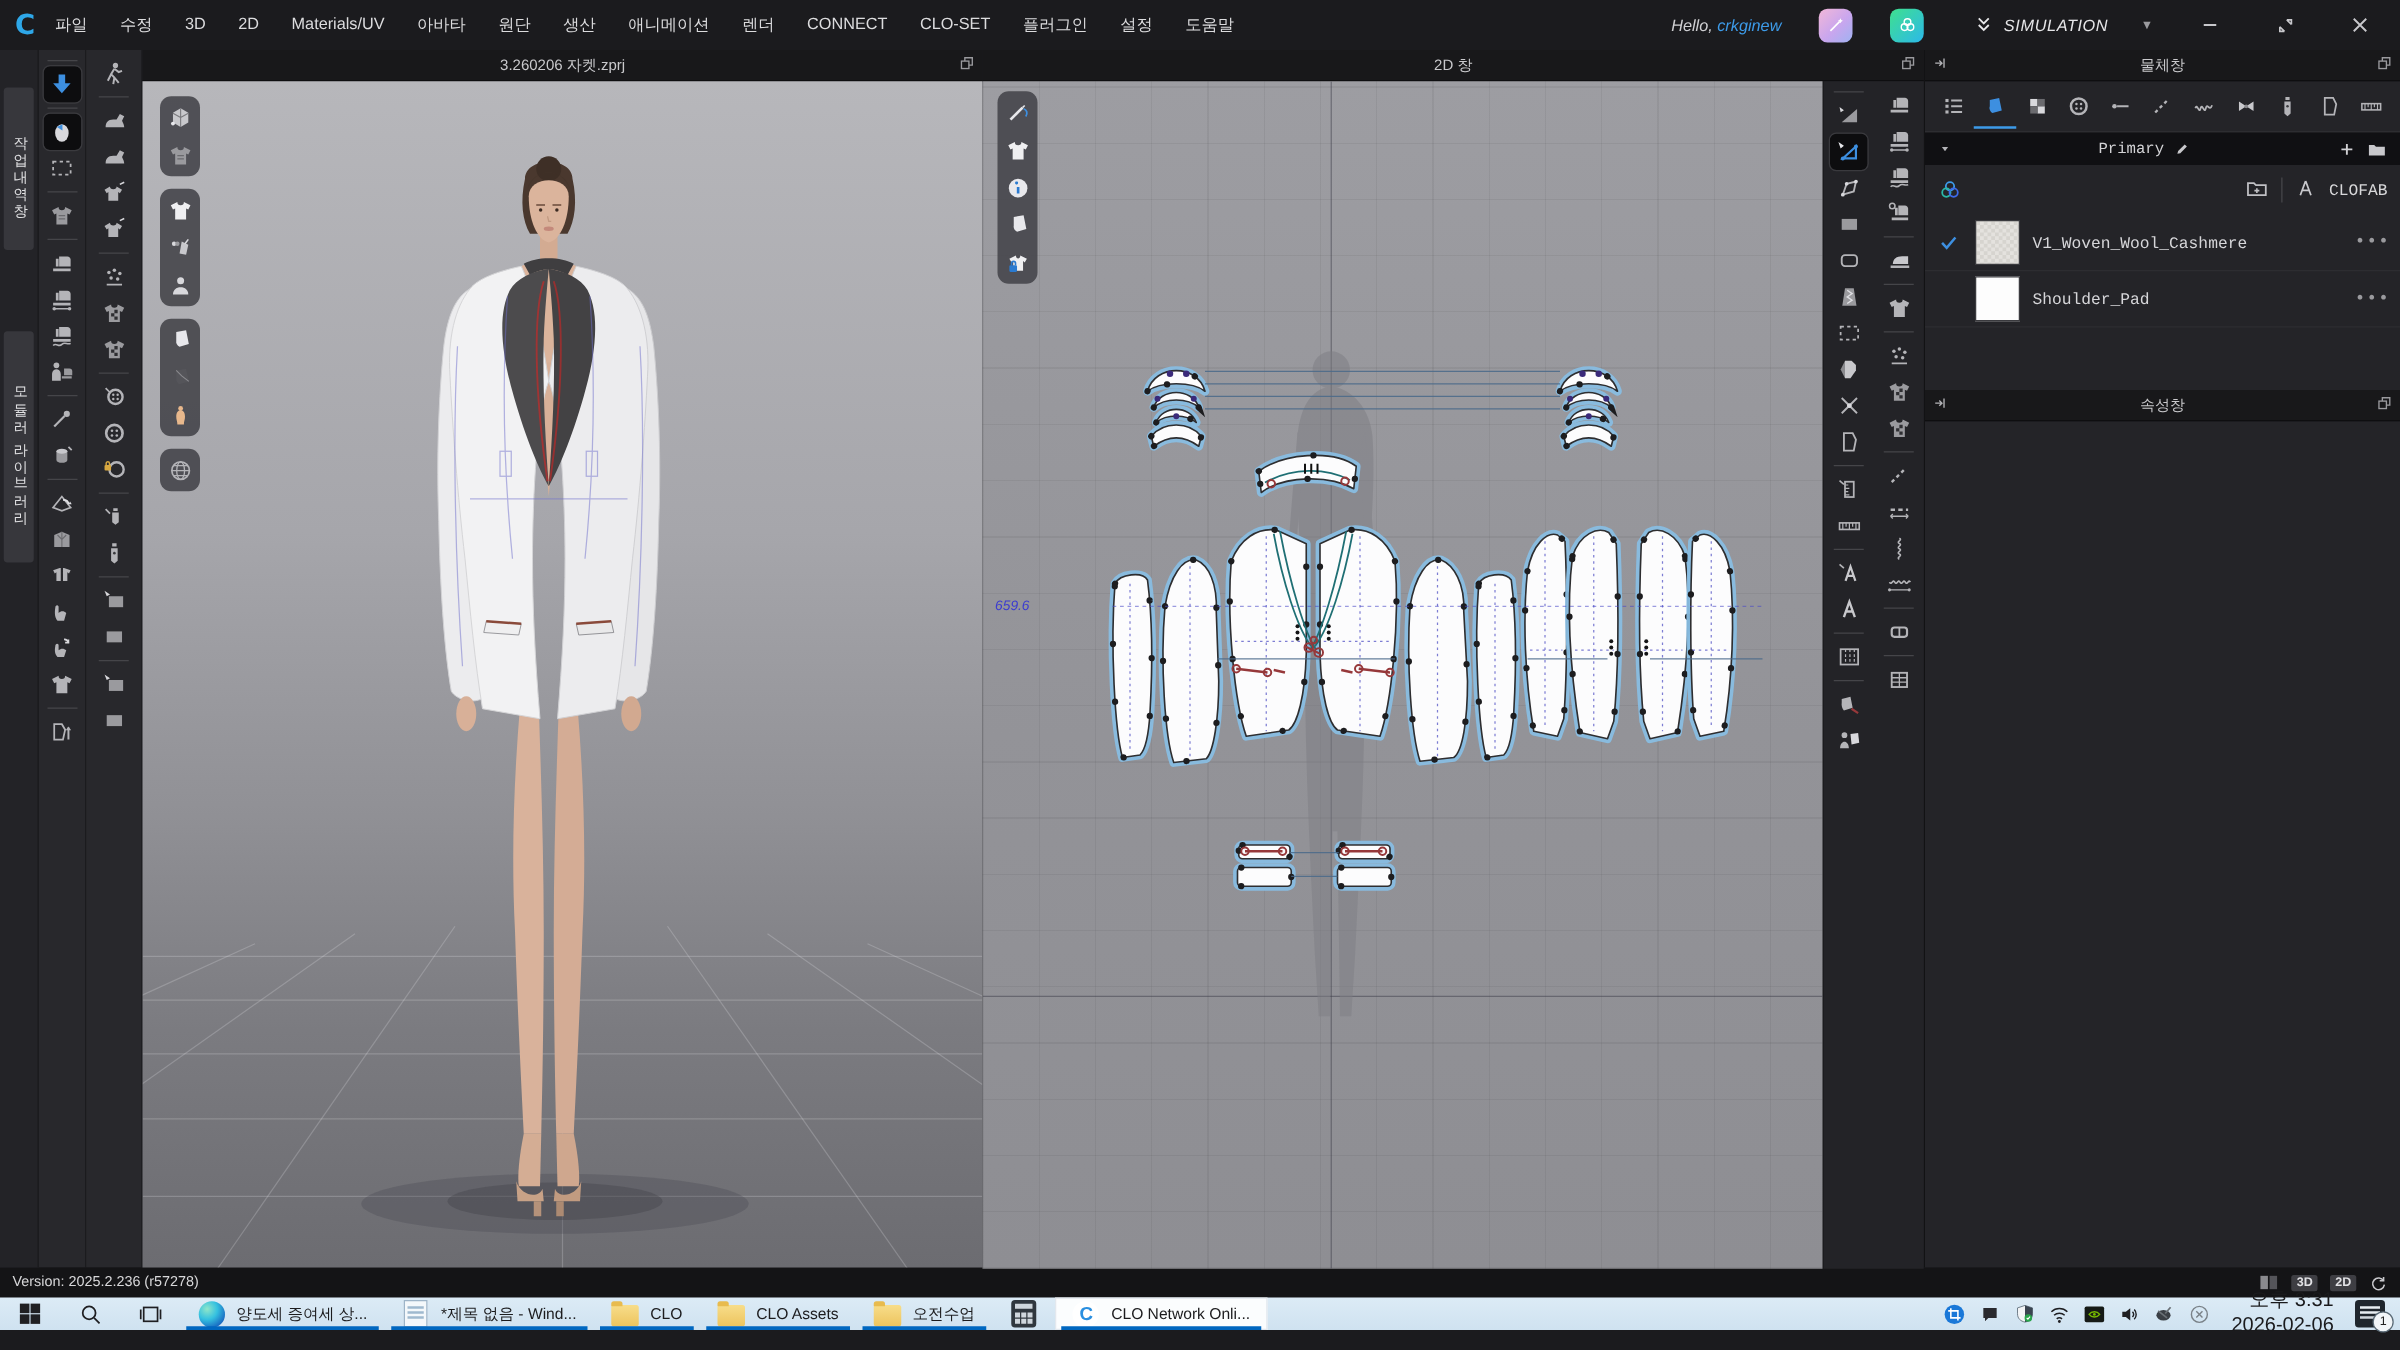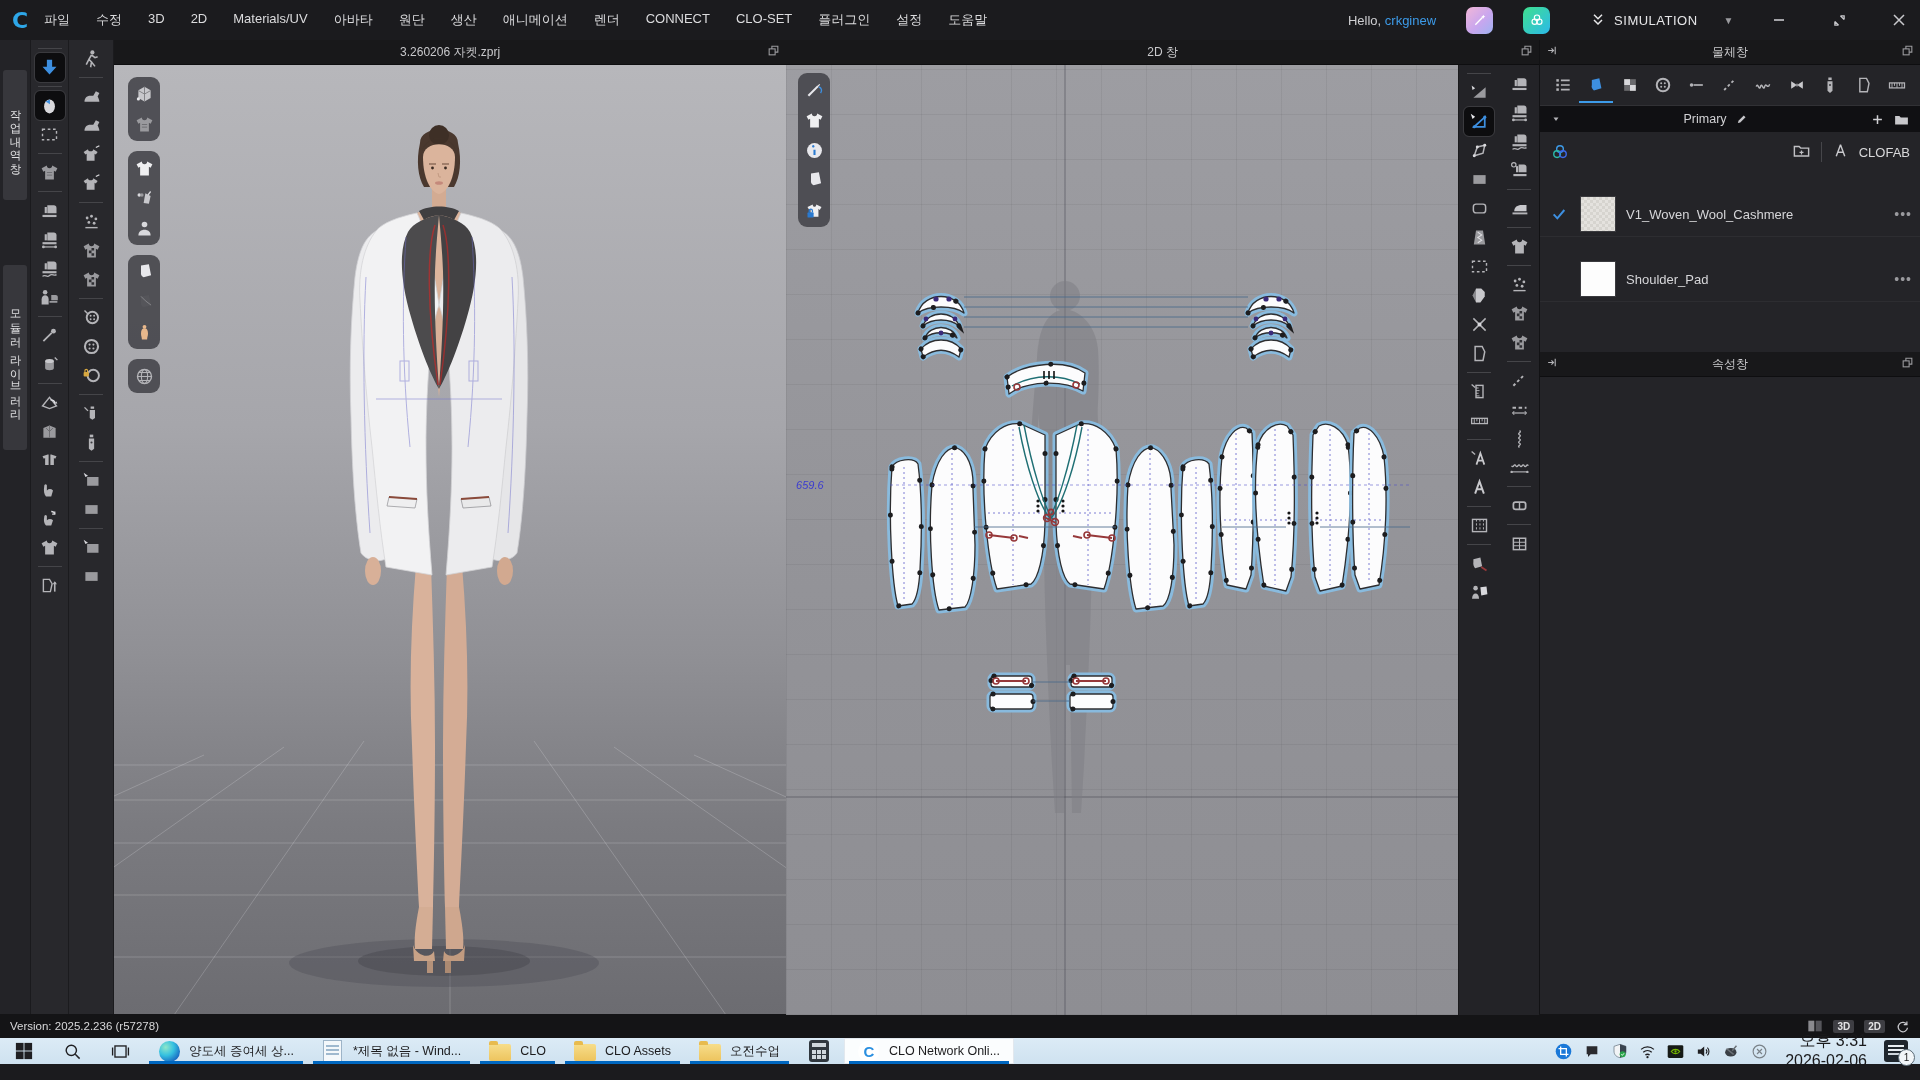--- a/index.html
+++ b/index.html
@@ -3,21 +3,21 @@
 <meta charset="utf-8">
 <style>
   html,body{margin:0;padding:0;width:1920px;height:1080px;overflow:hidden;
     font-family:"Liberation Sans","DejaVu Sans",sans-serif;background:#1b1b1e;-webkit-font-smoothing:antialiased;}
   #app{width:1920px;height:1080px;display:flex;flex-direction:column;}
   
   #menubar{height:40px;background:#1b1b1e;display:flex;align-items:center;color:#d8d8da;font-size:13px;flex:0 0 auto;}
   #clo-logo{width:40px;text-align:center;font-size:22px;font-weight:bold;color:#2ea7e8;font-family:"DejaVu Sans",sans-serif;}
   #menus{display:flex;gap:26px;margin-left:4px;}
   .menu-item{cursor:default;color:#dcdcde;}
-  .mb-right{margin-left:auto;display:flex;align-items:center;gap:30px;padding-right:6px;}
+  .mb-right{margin-left:auto;display:flex;align-items:center;gap:30px;padding-right:17px;font-style:italic;}
   .greeting{color:#cfcfd2;} .greeting b{color:#3d9be9;font-weight:normal;}
   .grad-btn{width:27px;height:27px;border-radius:7px;display:flex;align-items:center;justify-content:center;}
   .grad-wand{background:linear-gradient(135deg,#f2b7d8 0%,#c9a6ee 55%,#9fb2f2 100%);}
   .grad-clo{background:linear-gradient(135deg,#3fe08e 0%,#2cb9ea 100%);}
   .sim-box{display:flex;align-items:center;gap:8px;margin-left:10px;color:#e6e6e8;letter-spacing:.5px;font-size:13px;}
   .caret{color:#9a9a9e;font-size:10px;margin-left:18px;}
   .winbtn{width:30px;height:26px;display:flex;align-items:center;justify-content:center;color:#c8c8cc;}
   
   #main{height:974px;display:flex;flex:0 0 auto;}
   #side-tabs{width:30px;background:#232327;position:relative;border-right:1px solid #1a1a1d;}
@@ -43,34 +43,34 @@
       repeating-linear-gradient(0deg, rgba(0,0,0,.055) 0 1px, transparent 1px 45px),
       repeating-linear-gradient(90deg, rgba(0,0,0,.055) 0 1px, transparent 1px 45px),
       linear-gradient(180deg,#9d9da2 0%,#939398 55%,#8e8e93 100%);}
   #strip2d{width:80px;background:#232327;display:flex;border-left:1px solid #1a1a1c;}
   #strip2d .toolcol{width:40px;border-right:none;background:transparent;}
   .fl-toolbar{position:absolute;display:flex;flex-direction:column;gap:10px;z-index:5;}
   .fl-group{background:rgba(72,72,77,.92);border-radius:9px;padding:5px 3px;display:flex;flex-direction:column;gap:6px;align-items:center;}
   .fl-group .tool{width:26px;height:24px;}
   .meas-label{position:absolute;color:#3b3bd0;font-size:11px;font-style:italic;z-index:4;}
   
-  #rpanel{width:383px;background:#242428;display:flex;flex-direction:column;border-left:1px solid #121214;}
+  #rpanel{width:383px;background:#242428;display:flex;flex-direction:column;border-left:1px solid #121214;font-family:Liberation Mono, monospace;}
   .panel-titlebar{height:24px;background:#18181a;color:#c9c9cc;font-size:12px;display:flex;align-items:center;justify-content:center;position:relative;flex:0 0 auto;border-bottom:1px solid #0e0e10;}
   .panel-titlebar .leftarrow{position:absolute;left:6px;top:4px;}
   .panel-titlebar .winicon{position:absolute;right:6px;top:4px;}
   #obj-tabs{height:40px;display:flex;align-items:center;justify-content:space-around;padding:0 6px;border-bottom:1px solid #313135;}
   .obj-tab{width:30px;height:34px;display:flex;align-items:center;justify-content:center;position:relative;}
   .obj-tab svg{width:20px;height:20px;}
   .obj-tab.selected::after{content:"";position:absolute;left:-2px;right:-2px;bottom:-1px;height:2px;background:#3d9be9;}
   #clofab-row{height:40px;display:flex;align-items:center;padding:0 10px;gap:10px;}
   #clofab-right{margin-left:auto;display:flex;align-items:center;gap:10px;color:#d8d8da;font-size:13px;}
   .vdiv{width:1px;height:20px;background:#46464a;}
   #primary-bar{height:26px;background:#101013;display:flex;align-items:center;padding:0 10px;color:#d2d2d5;font-size:12.5px;gap:8px;}
   #primary-center{flex:1;display:flex;align-items:center;justify-content:center;gap:8px;}
-  .obj-row{height:44px;display:flex;align-items:center;gap:10px;padding:0 8px;border-bottom:1px solid #2d2d31;color:#d6d6d9;font-size:13px;margin-top:20px;}
+  .obj-row{height:44px;display:flex;align-items:center;gap:10px;padding:0 8px;border-bottom:1px solid #2d2d31;color:#d6d6d9;font-size:13px;}
   .checkcol{width:22px;display:flex;justify-content:center;}
   .thumb{width:34px;height:34px;flex:0 0 auto;border:1px solid #3a3a3e;}
   .thumb.textured{background:
      repeating-conic-gradient(#e4e2de 0% 25%, #d6d4cf 0% 50%) 0 0/6px 6px, #dddbd6;}
   .thumb.white{background:#fdfdfd;}
   .row-dots{margin-left:auto;color:#9a9a9e;font-size:14px;letter-spacing:1px;}
   #rpanel .spacer{height:50px;}
   #prop-empty{flex:1;background:#242428;}
   
   .halo{fill:none;stroke:#88bde2;stroke-width:7;stroke-linejoin:round;opacity:.95;}

